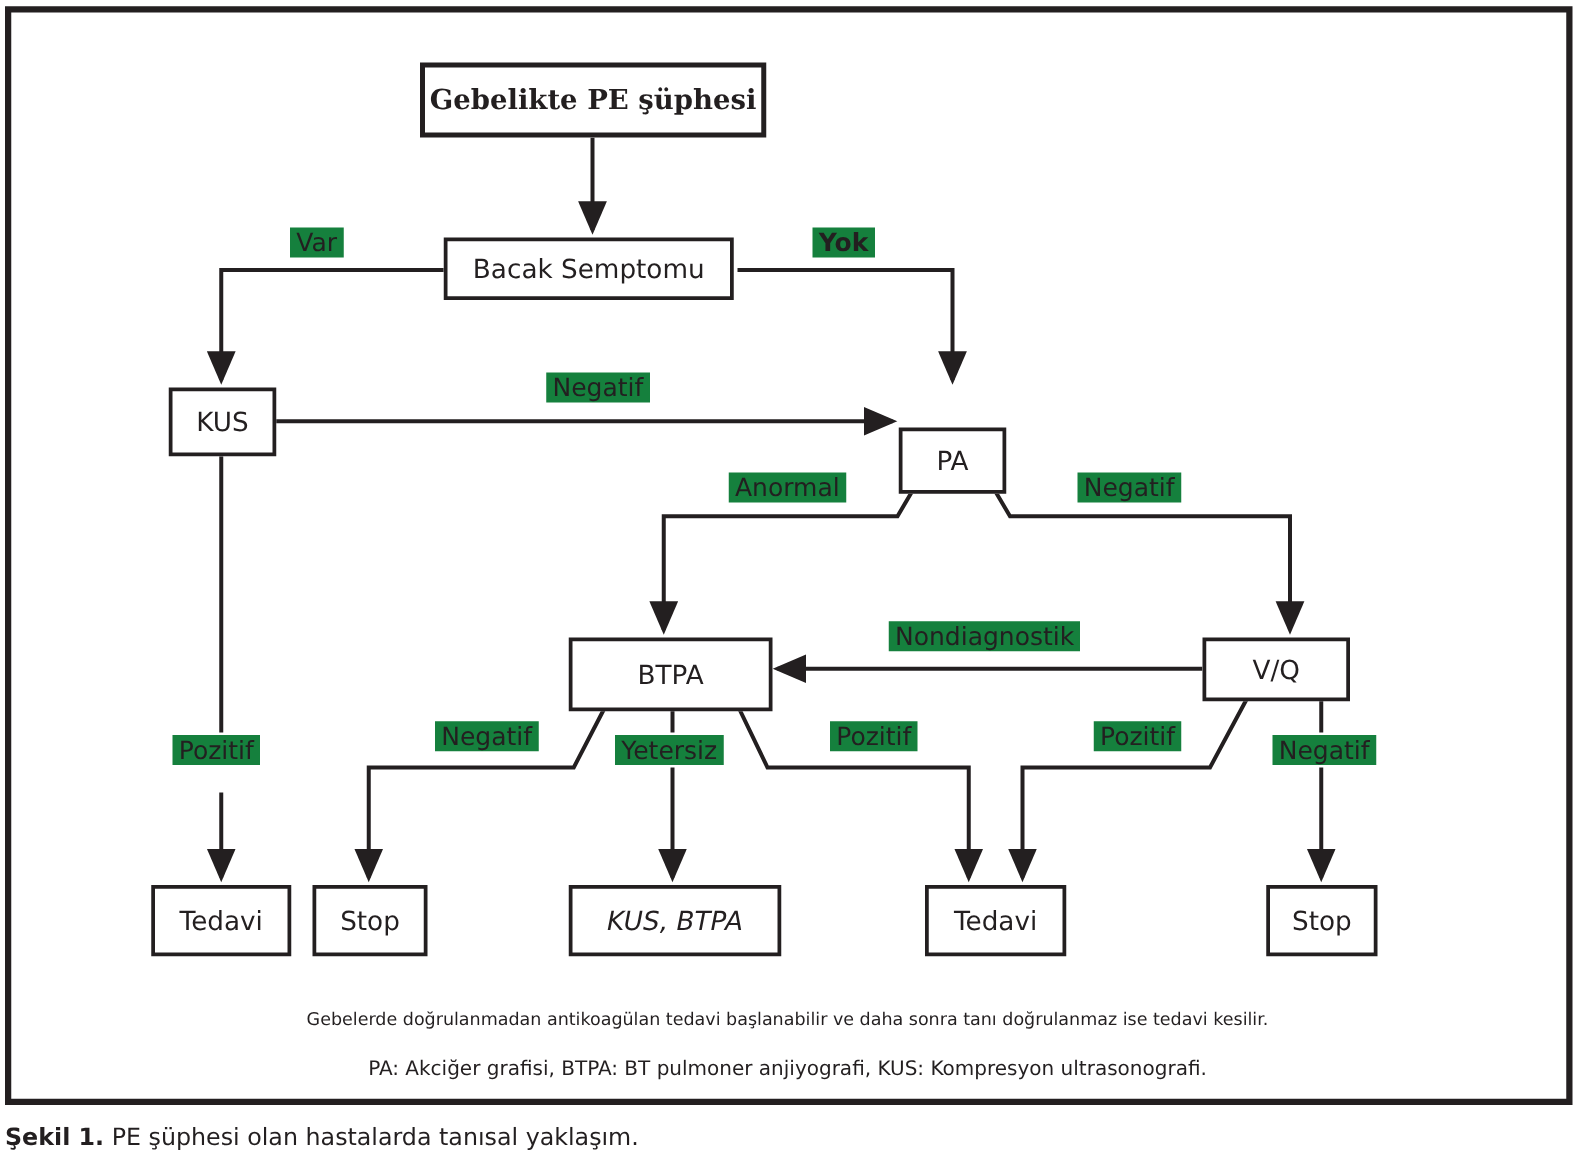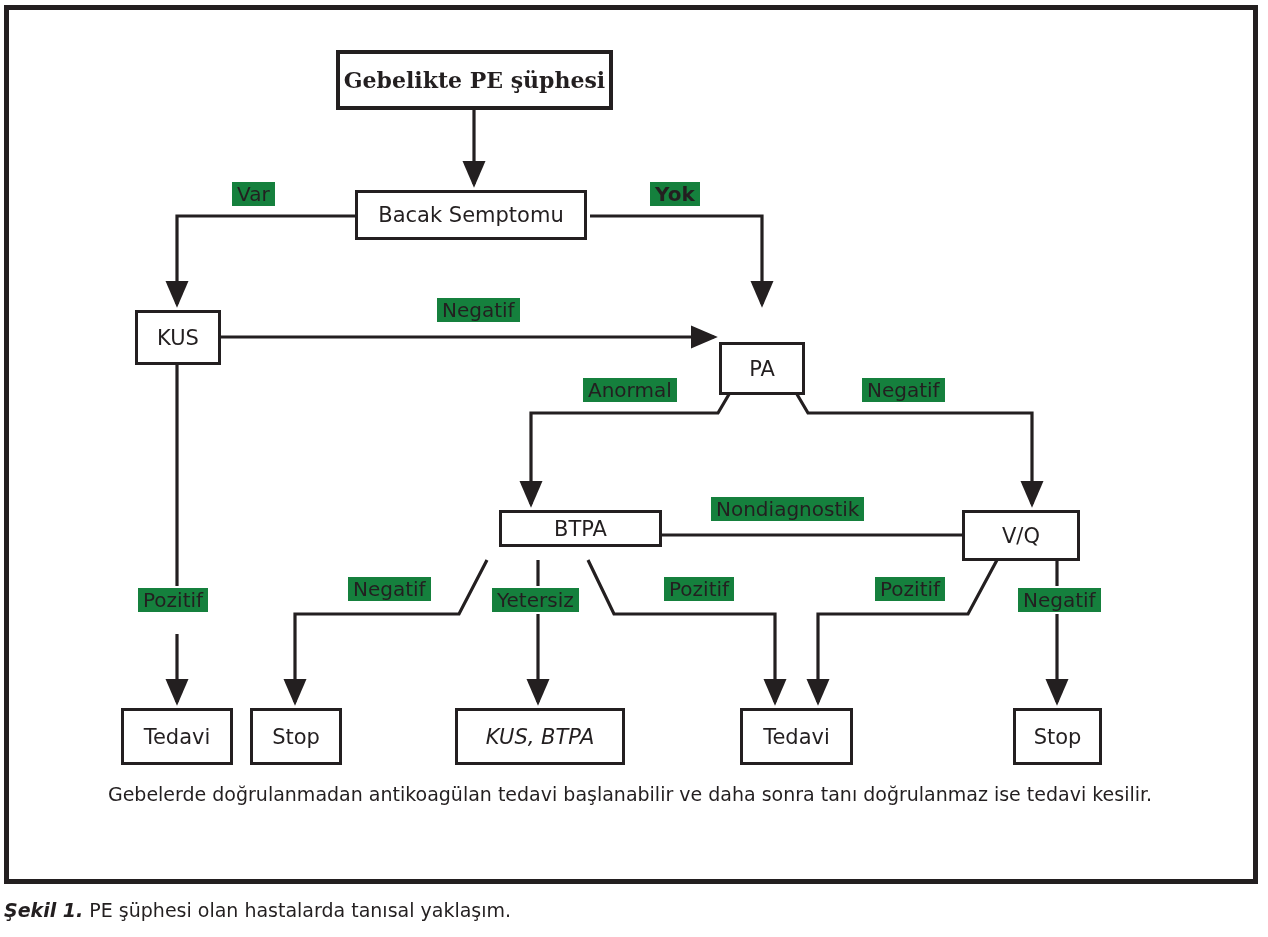--- a/index.html
+++ b/index.html
@@ -72,39 +72,38 @@
   .footnote {
     position: absolute;
     left: 60px;
     width: 1140px;
     text-align: center;
     font-family: "DejaVu Sans", sans-serif;
     color: #231f20;
     white-space: nowrap;
   }
   .footnote.line1 {
-    top: 783px;
-    font-size: 19px;
+    top: 808px;
+    font-size: 14px;
   }
   .footnote.line2 {
     top: 845px;
     font-size: 16px;
   }
   .caption {
     position: absolute;
     left: 4px;
     top: 899px;
     font-family: "DejaVu Sans", sans-serif;
     font-size: 19px;
     color: #231f20;
     white-space: nowrap;
   }
   .caption b {
     font-weight: bold;
-    font-style: italic;
   }
 </style>
 </head>
 <body>
 
 <div id="figure-root">
 
   <div class="frame"></div>
 
   <svg class="flow" viewBox="0 0 1268 937" xmlns="http://www.w3.org/2000/svg">
@@ -156,21 +155,21 @@
   </div>
 
   <div class="node-box plain" style="left:135px; top:310px; width:86px; height:55px;">
     <span>KUS</span>
   </div>
 
   <div class="node-box plain" style="left:719px; top:310px; width:86px; height:53px;margin-top:32px;">
     <span>PA</span>
   </div>
 
-  <div class="node-box plain" style="left:455px; top:510px; width:163px; height:37px;margin-left:44px;">
+  <div class="node-box plain" style="left:455px; top:510px; width:163px; height:59px;">
     <span>BTPA</span>
   </div>
 
   <div class="node-box plain" style="left:962px; top:510px; width:118px; height:51px;">
     <span>V/Q</span>
   </div>
 
   <div class="node-box plain" style="left:121px; top:708px; width:112px; height:57px;">
     <span>Tedavi</span>
   </div>
@@ -209,18 +208,19 @@
 
   <div class="edge-label" style="left:492px; top:588px;text-align:center;">Yetersiz</div>
 
   <div class="edge-label" style="left:664px; top:577px;">Pozitif</div>
 
   <div class="edge-label" style="left:875px; top:577px;">Pozitif</div>
 
   <div class="edge-label" style="left:1018px; top:588px;">Negatif</div>
 
   <div class="footnote line1">Gebelerde doğrulanmadan antikoagülan tedavi başlanabilir ve daha sonra tanı doğrulanmaz ise tedavi kesilir.</div>
+  <div class="footnote line2">PA: Akciğer grafisi, BTPA: BT pulmoner anjiyografi, KUS: Kompresyon ultrasonografi.</div>
 
   <div class="caption">
     <b>Şekil 1.</b><span> PE şüphesi olan hastalarda tanısal yaklaşım.</span>
   </div>
 
 </div>
 
 </body></html>

